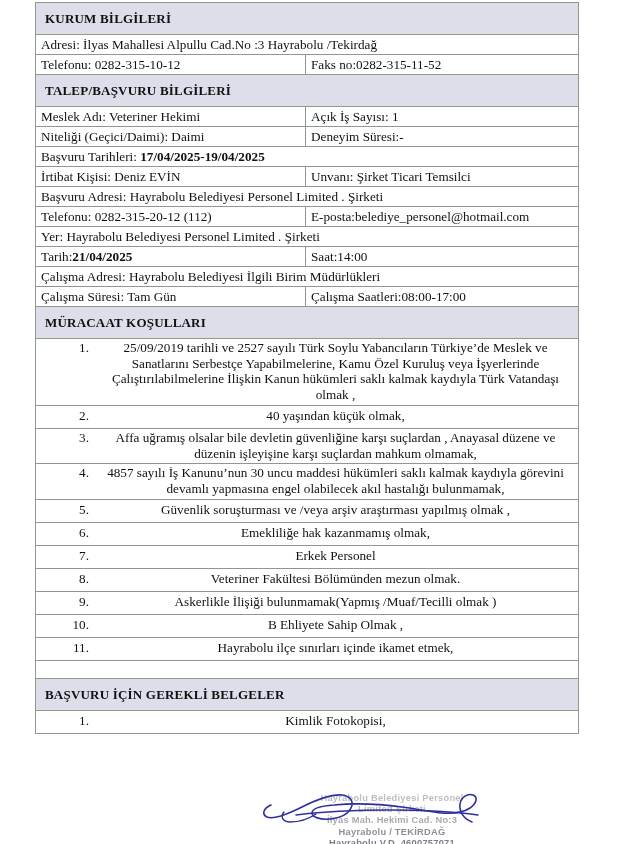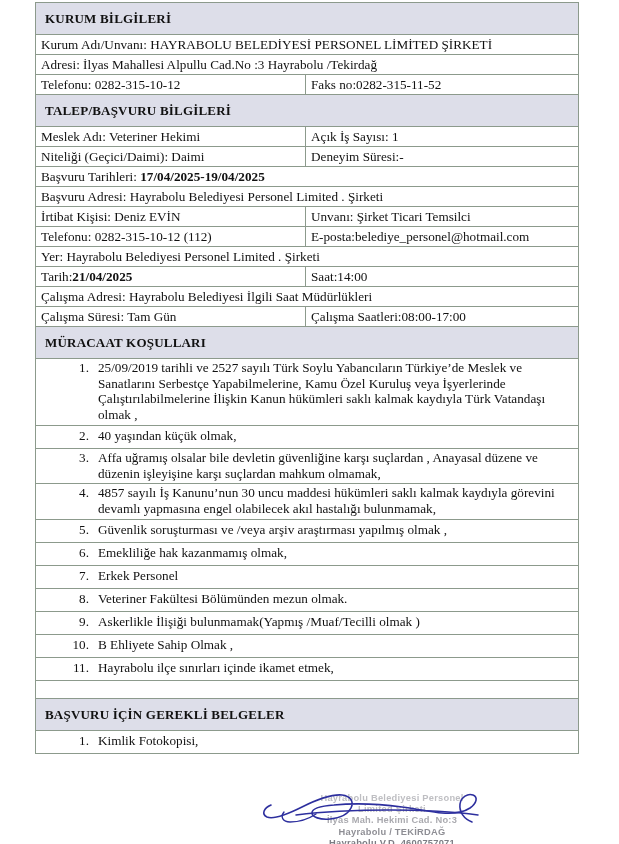--- a/index.html
+++ b/index.html
@@ -47,21 +47,21 @@
     text-align:right;
     padding-right:9px;
     font-size:13.2px;
     line-height:1.19;
     white-space:nowrap;
   }
   .li .txt{
     flex:1 1 auto;
     font-size:13.2px;
     line-height:1.19;
-    text-align:left;
+    text-align:center;
     hyphens:none;
   }
 
   
   .stamp{
     position:absolute;left:272px;top:793px;width:240px;height:52px;
     text-align:center;
     font-family:"Liberation Sans", sans-serif;
     color:#6f6f78;
     opacity:.82;
@@ -89,23 +89,20 @@
     <colgroup>
         <col style="width:270px">
         <col style="width:273px">
       </colgroup>
     <tbody>
 
       <tr class="sec-head">
         <td colspan="2">KURUM BİLGİLERİ</td>
       </tr>
       <tr>
-        <td colspan="2">Kurum Adı/Unvanı: HAYRABOLU BELEDİYESİ PERSONEL LİMİTED ŞİRKETİ</td>
-      </tr>
-      <tr>
         <td colspan="2">Adresi: İlyas Mahallesi Alpullu Cad.No :3 Hayrabolu /Tekirdağ</td>
       </tr>
       <tr>
         <td>Telefonu: 0282-315-10-12</td>
         <td>Faks no:0282-315-11-52</td>
       </tr>
 
       <tr class="sec-head">
         <td colspan="2">TALEP/BAŞVURU BİLGİLERİ</td>
       </tr>
@@ -114,41 +111,41 @@
         <td>Açık İş Sayısı: 1</td>
       </tr>
       <tr>
         <td>Niteliği (Geçici/Daimi): Daimi</td>
         <td>Deneyim Süresi:-</td>
       </tr>
       <tr>
         <td colspan="2"><span>Başvuru Tarihleri: </span><span class="b">17/04/2025-19/04/2025</span></td>
       </tr>
       <tr>
-        <td colspan="2">Başvuru Adresi: Hayrabolu Belediyesi Personel Limited . Şirketi</td>
-      </tr>
-      <tr>
         <td>İrtibat Kişisi: Deniz EVİN</td>
         <td>Unvanı: Şirket Ticari Temsilci</td>
       </tr>
       <tr>
-        <td>Telefonu: 0282-315-10-12 (112)</td>
+        <td colspan="2">Başvuru Adresi: Hayrabolu Belediyesi Personel Limited . Şirketi</td>
+      </tr>
+      <tr>
+        <td>Telefonu: 0282-315-20-12 (112)</td>
         <td>E-posta:belediye_personel@hotmail.com</td>
       </tr>
 
       <tr>
         <td colspan="2">Yer: Hayrabolu Belediyesi Personel Limited . Şirketi</td>
       </tr>
       <tr>
         <td><span>Tarih:</span><span class="b">21/04/2025</span></td>
         <td>Saat:14:00</td>
       </tr>
 
       <tr>
-        <td colspan="2">Çalışma Adresi: Hayrabolu Belediyesi İlgili Saat Müdürlükleri</td>
+        <td colspan="2">Çalışma Adresi: Hayrabolu Belediyesi İlgili Birim Müdürlükleri</td>
       </tr>
       <tr>
         <td>Çalışma Süresi: Tam Gün</td>
         <td>Çalışma Saatleri:08:00-17:00</td>
       </tr>
 
       <tr class="sec-head">
         <td colspan="2">MÜRACAAT KOŞULLARI</td>
       </tr>
       <tr class="li-row">

